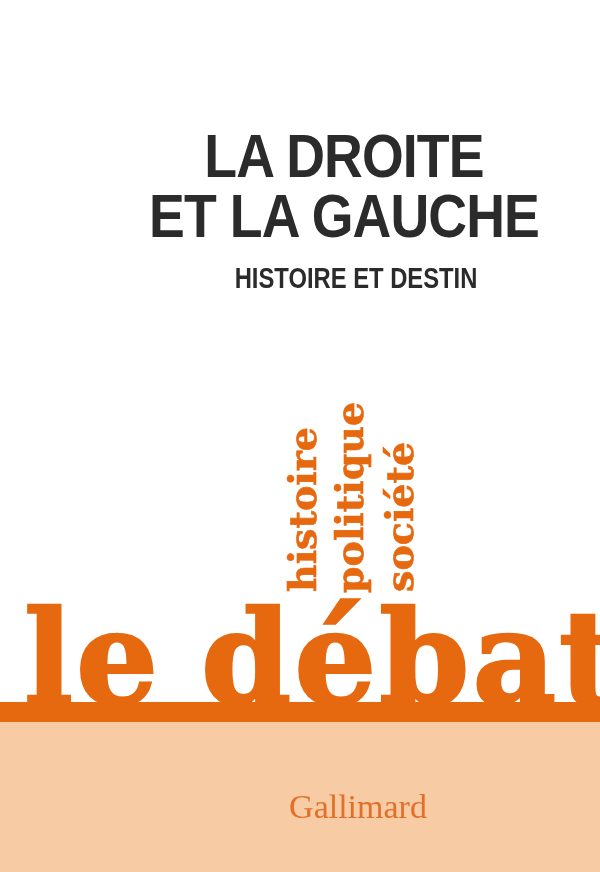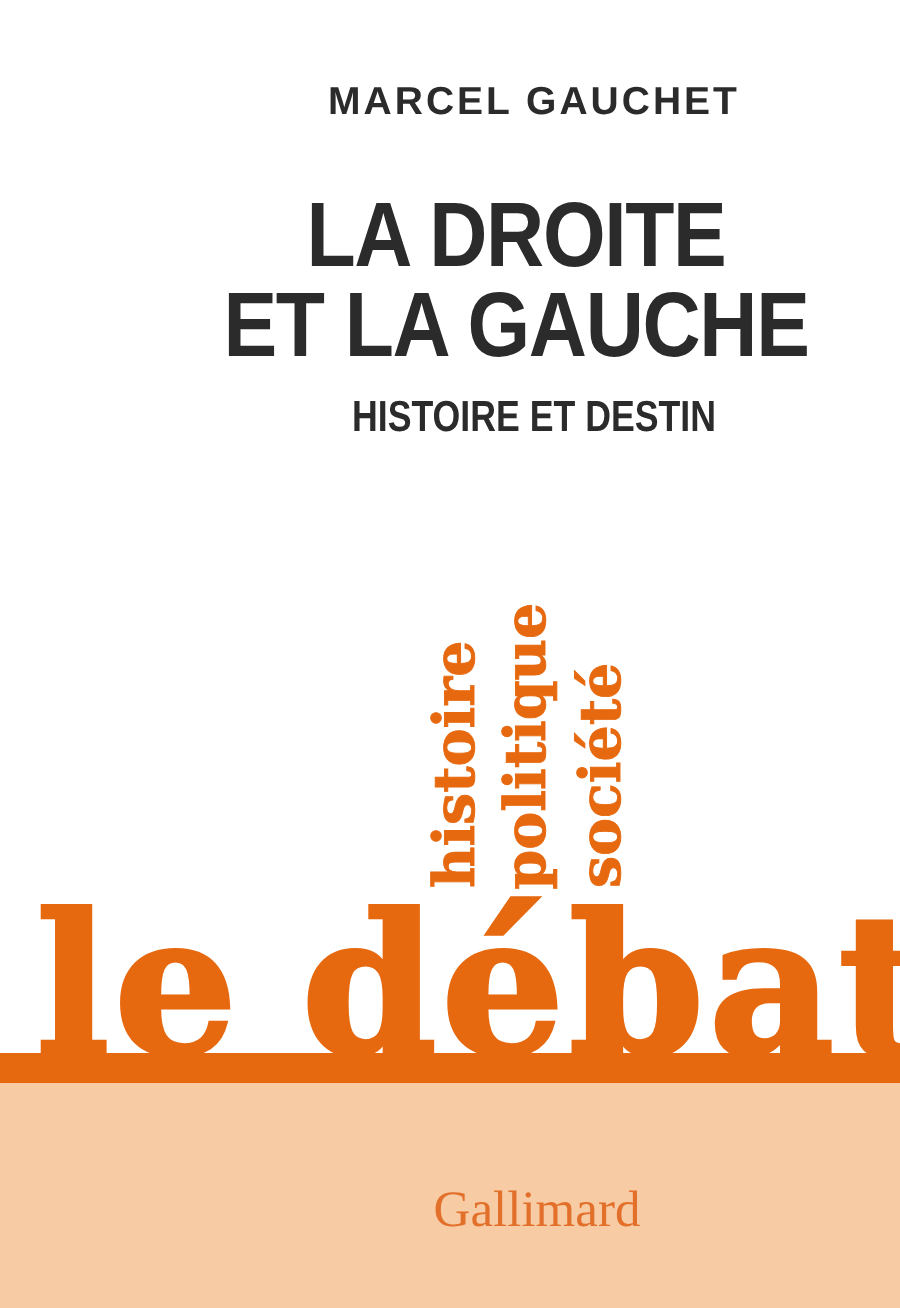--- a/index.html
+++ b/index.html
@@ -101,21 +101,20 @@
     font-family: "Liberation Serif", serif;
     font-size: 34px; line-height: 34px;
     color: var(--publisher_orange, #E2702A);
   }
 </style>
 </head>
 <body>
 
 <div class="cover">
 
-  <div class="author">MARCEL GAUCHET</div>
 
   <div class="title">
     <div class="title-line">LA DROITE</div>
     <div class="title-line">ET LA GAUCHE</div>
   </div>
 
   <div class="subtitle">HISTOIRE ET DESTIN</div>
 
   <div class="vword vword-histoire">histoire</div>
 

